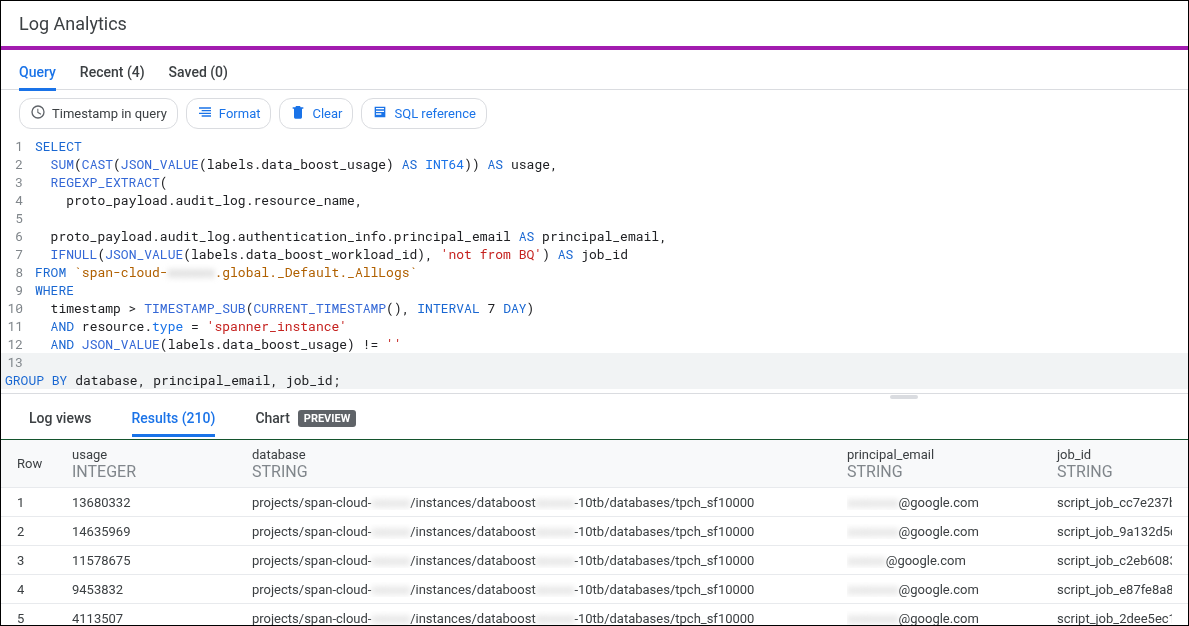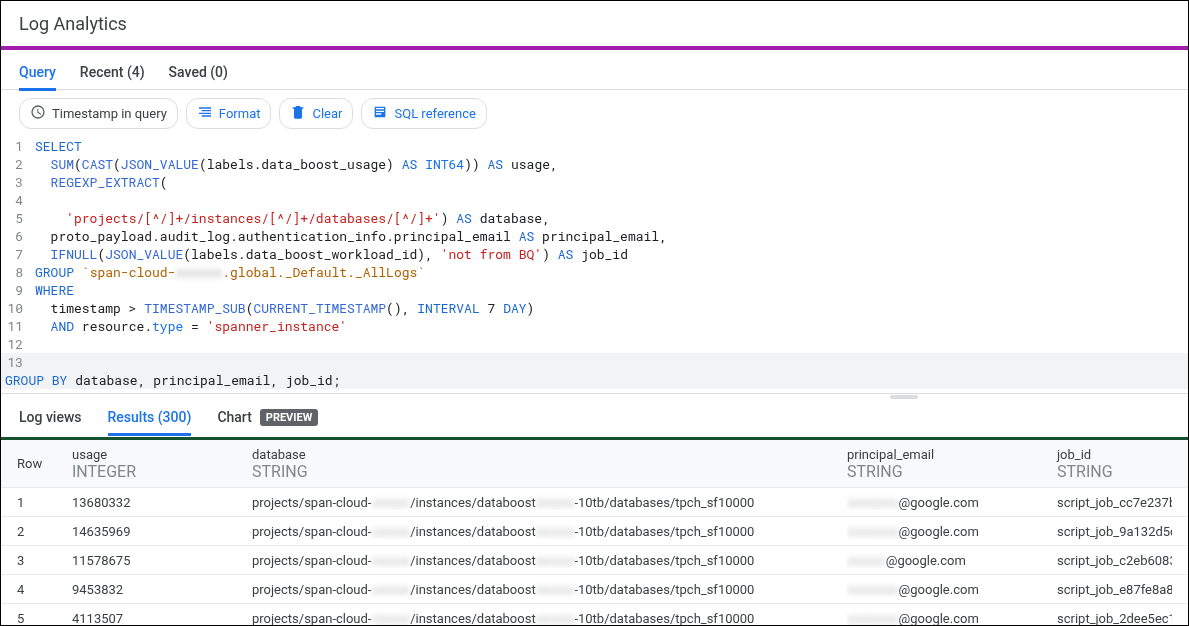--- a/index.html
+++ b/index.html
@@ -89,25 +89,25 @@
   .drag-handle {
     height: 6px;
     display:flex;
     justify-content: flex-end;
     padding-right: 270px;
     align-items:center;
   }
   .drag-handle .bar { width: 28px; height: 4px; background:#dadce0; border-radius:2px;}
   .result-tabs {
     display: flex;
-    gap: 26px;
-    padding: 0 18px;
+    gap: 40px;
+    padding: 0 28px;
     align-items: center;
     height: 40px;
-    border-bottom: 3px solid #14532d;
+    border-bottom: 1px solid #14532d;
   }
   .rtab {
     font-size: 14px; color: #3c4043; font-weight: 500;
     padding: 8px 0 8px; cursor:pointer;
     border-bottom: 3px solid transparent;
     display:flex; align-items:center; gap:8px;
   }
   .rtab.active { color:#1a73e8; border-bottom-color:#1a73e8; }
   .badge {
     background:#5f6368; color:#fff; font-size:11px;
@@ -177,65 +177,66 @@
   <div class="editor-row">
       <div class="gutter">2</div>
       <div class="code">  <span class="k-func">SUM</span>(<span class="k-func">CAST</span>(<span class="k-func">JSON_VALUE</span><span>(labels.data_boost_usage) </span><span class="k-blue">AS</span> <span class="k-type">INT64</span><span>)) </span><span class="k-blue">AS</span> <span>usage</span>,</div>
     </div>
   <div class="editor-row">
       <div class="gutter">3</div>
       <div class="code">  <span class="k-func">REGEXP_EXTRACT</span>(</div>
     </div>
   <div class="editor-row">
       <div class="gutter">4</div>
+      <div class="code">    <span>proto_payload.audit_log.resource_name,</span></div>
     </div>
   <div class="editor-row">
       <div class="gutter">5</div>
-      <div class="code">    <span class="k-str">'projects/[^/]+/instances/[^/]+/databases/[^/]+'</span>) <span class="k-blue">AS</span> <span>database</span>,</div>
     </div>
   <div class="editor-row">
       <div class="gutter">6</div>
       <div class="code">  <span>proto_payload.audit_log.authentication_info.principal_email </span><span class="k-blue">AS</span> <span>principal_email</span>,</div>
     </div>
   <div class="editor-row">
       <div class="gutter">7</div>
       <div class="code">  <span class="k-func">IFNULL</span>(<span class="k-func">JSON_VALUE</span><span>(labels.data_boost_workload_id), </span><span class="k-str">'not from BQ'</span>) <span class="k-blue">AS</span> <span>job_id</span></div>
     </div>
   <div class="editor-row">
       <div class="gutter">8</div>
-      <div class="code"><span class="k-blue">GROUP</span> <span class="k-btick">`span-cloud-</span><span class="blurred">xxxxxx</span><span class="k-btick">.global._Default._AllLogs`</span></div>
+      <div class="code"><span class="k-blue">FROM</span> <span class="k-btick">`span-cloud-</span><span class="blurred">xxxxxx</span><span class="k-btick">.global._Default._AllLogs`</span></div>
     </div>
   <div class="editor-row">
       <div class="gutter">9</div>
       <div class="code"><span class="k-blue">WHERE</span></div>
     </div>
   <div class="editor-row">
       <div class="gutter">10</div>
       <div class="code">  <span>timestamp &gt; </span><span class="k-func">TIMESTAMP_SUB</span>(<span class="k-func">CURRENT_TIMESTAMP</span>(), <span class="k-blue">INTERVAL</span> <span>7</span> <span class="k-blue">DAY</span>)</div>
     </div>
   <div class="editor-row">
       <div class="gutter">11</div>
       <div class="code">  <span class="k-blue">AND</span> <span>resource.</span><span class="k-type">type</span> = <span class="k-str">'spanner_instance'</span></div>
     </div>
   <div class="editor-row">
       <div class="gutter">12</div>
+      <div class="code">  <span class="k-blue">AND</span> <span class="k-func">JSON_VALUE</span><span>(labels.data_boost_usage) </span><span>!=</span> <span class="k-str">''</span></div>
     </div>
   <div class="editor-row" style="background:#f1f3f4;flex-direction:column;">
       <div class="gutter">13</div>
       <div class="code"><span class="k-blue">GROUP BY</span><span> database, principal_email, job_id;</span></div>
     </div>
 </div>
 
 <div class="drag-handle">
     <div class="bar"></div>
   </div>
 
 <div class="result-tabs">
   <div class="rtab">Log views</div>
-  <div class="rtab active">Results (300)</div>
+  <div class="rtab active">Results (210)</div>
   <div class="rtab">
     <span>Chart</span>
     <span class="badge">PREVIEW</span>
   </div>
 </div>
 
 <div class="table">
   <div class="thead">
     <div class="th">
         <div class="name">Row</div>

